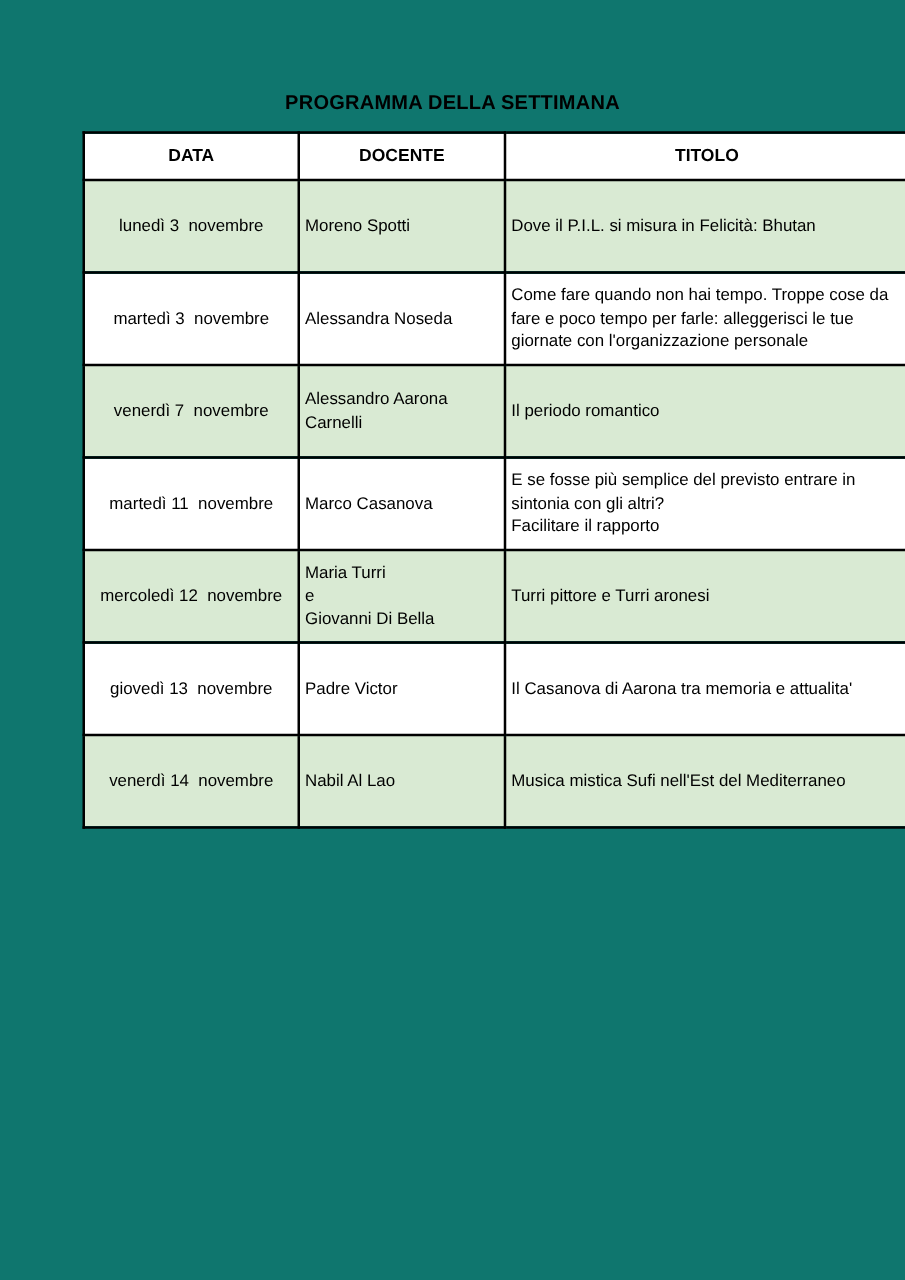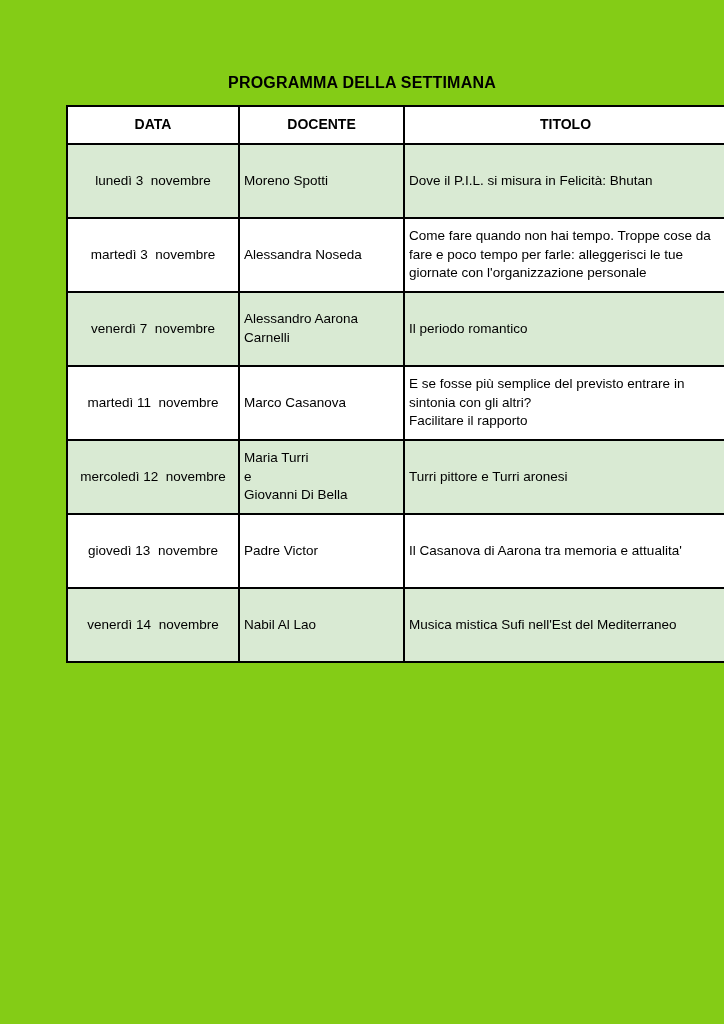--- a/index.html
+++ b/index.html
@@ -6,21 +6,21 @@
     margin: 0;
     padding: 0;
     background: #ffffff;
     font-family: "Liberation Sans", sans-serif;
     color: #000000;
   }
   .page {
     position: relative;
     width: 724px;
     height: 1024px;
-    background: #84cc16;
+    background: #0f766e;
     overflow: hidden;
   }
   .doc-title {
     position: absolute;
     top: 74px;
     left: 0;
     width: 724px;
     text-align: center;
     font-size: 16px;
     font-weight: bold;

